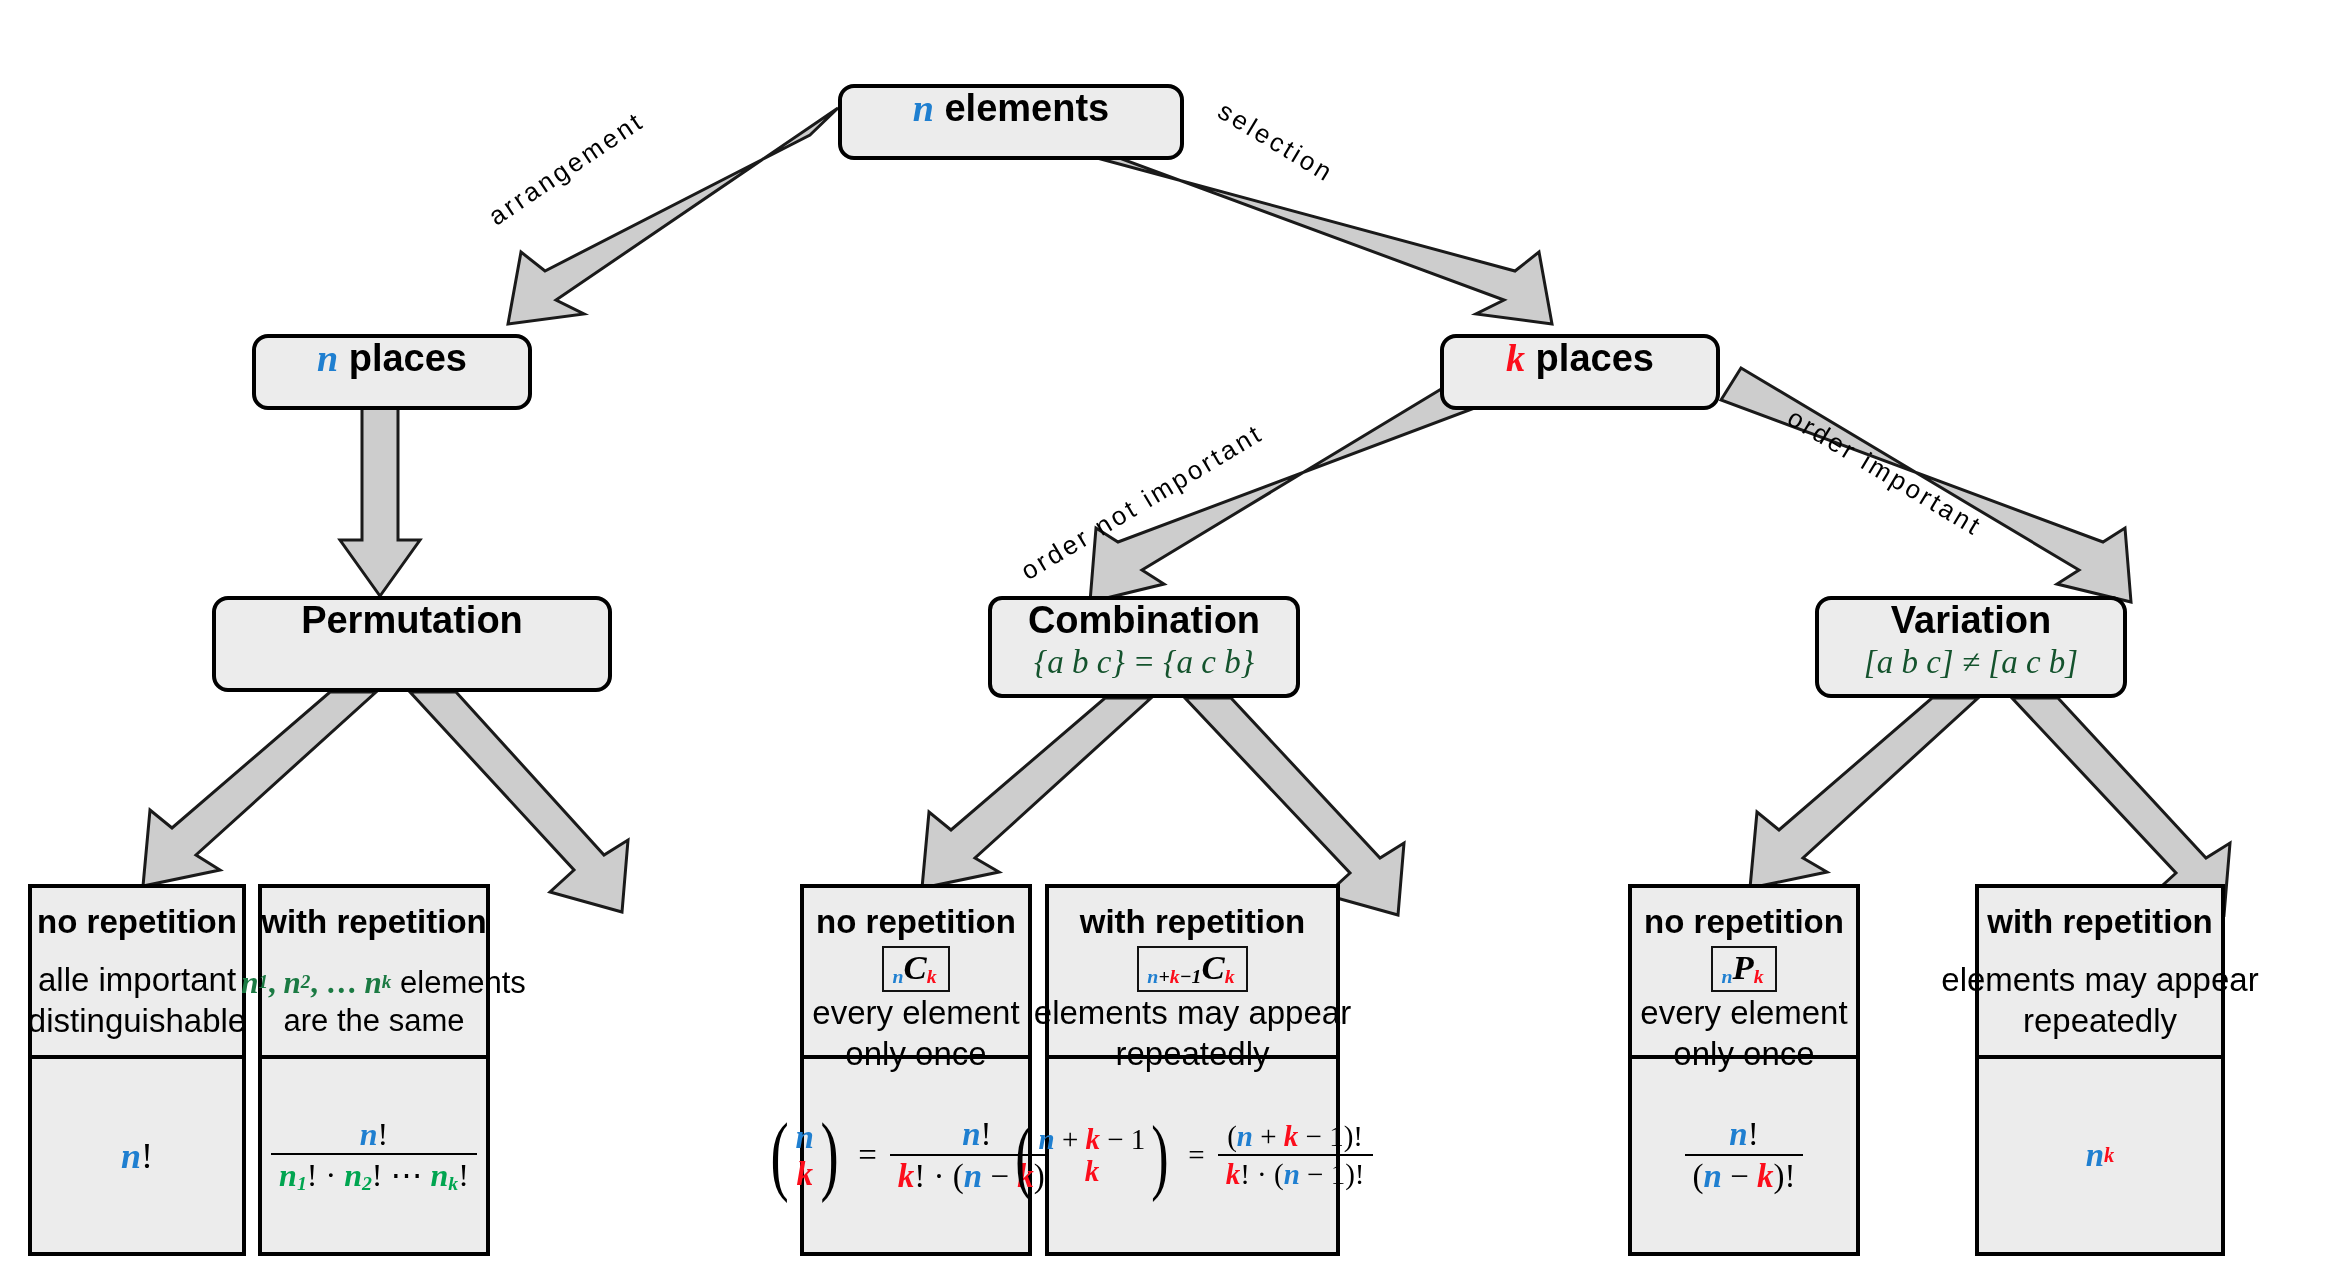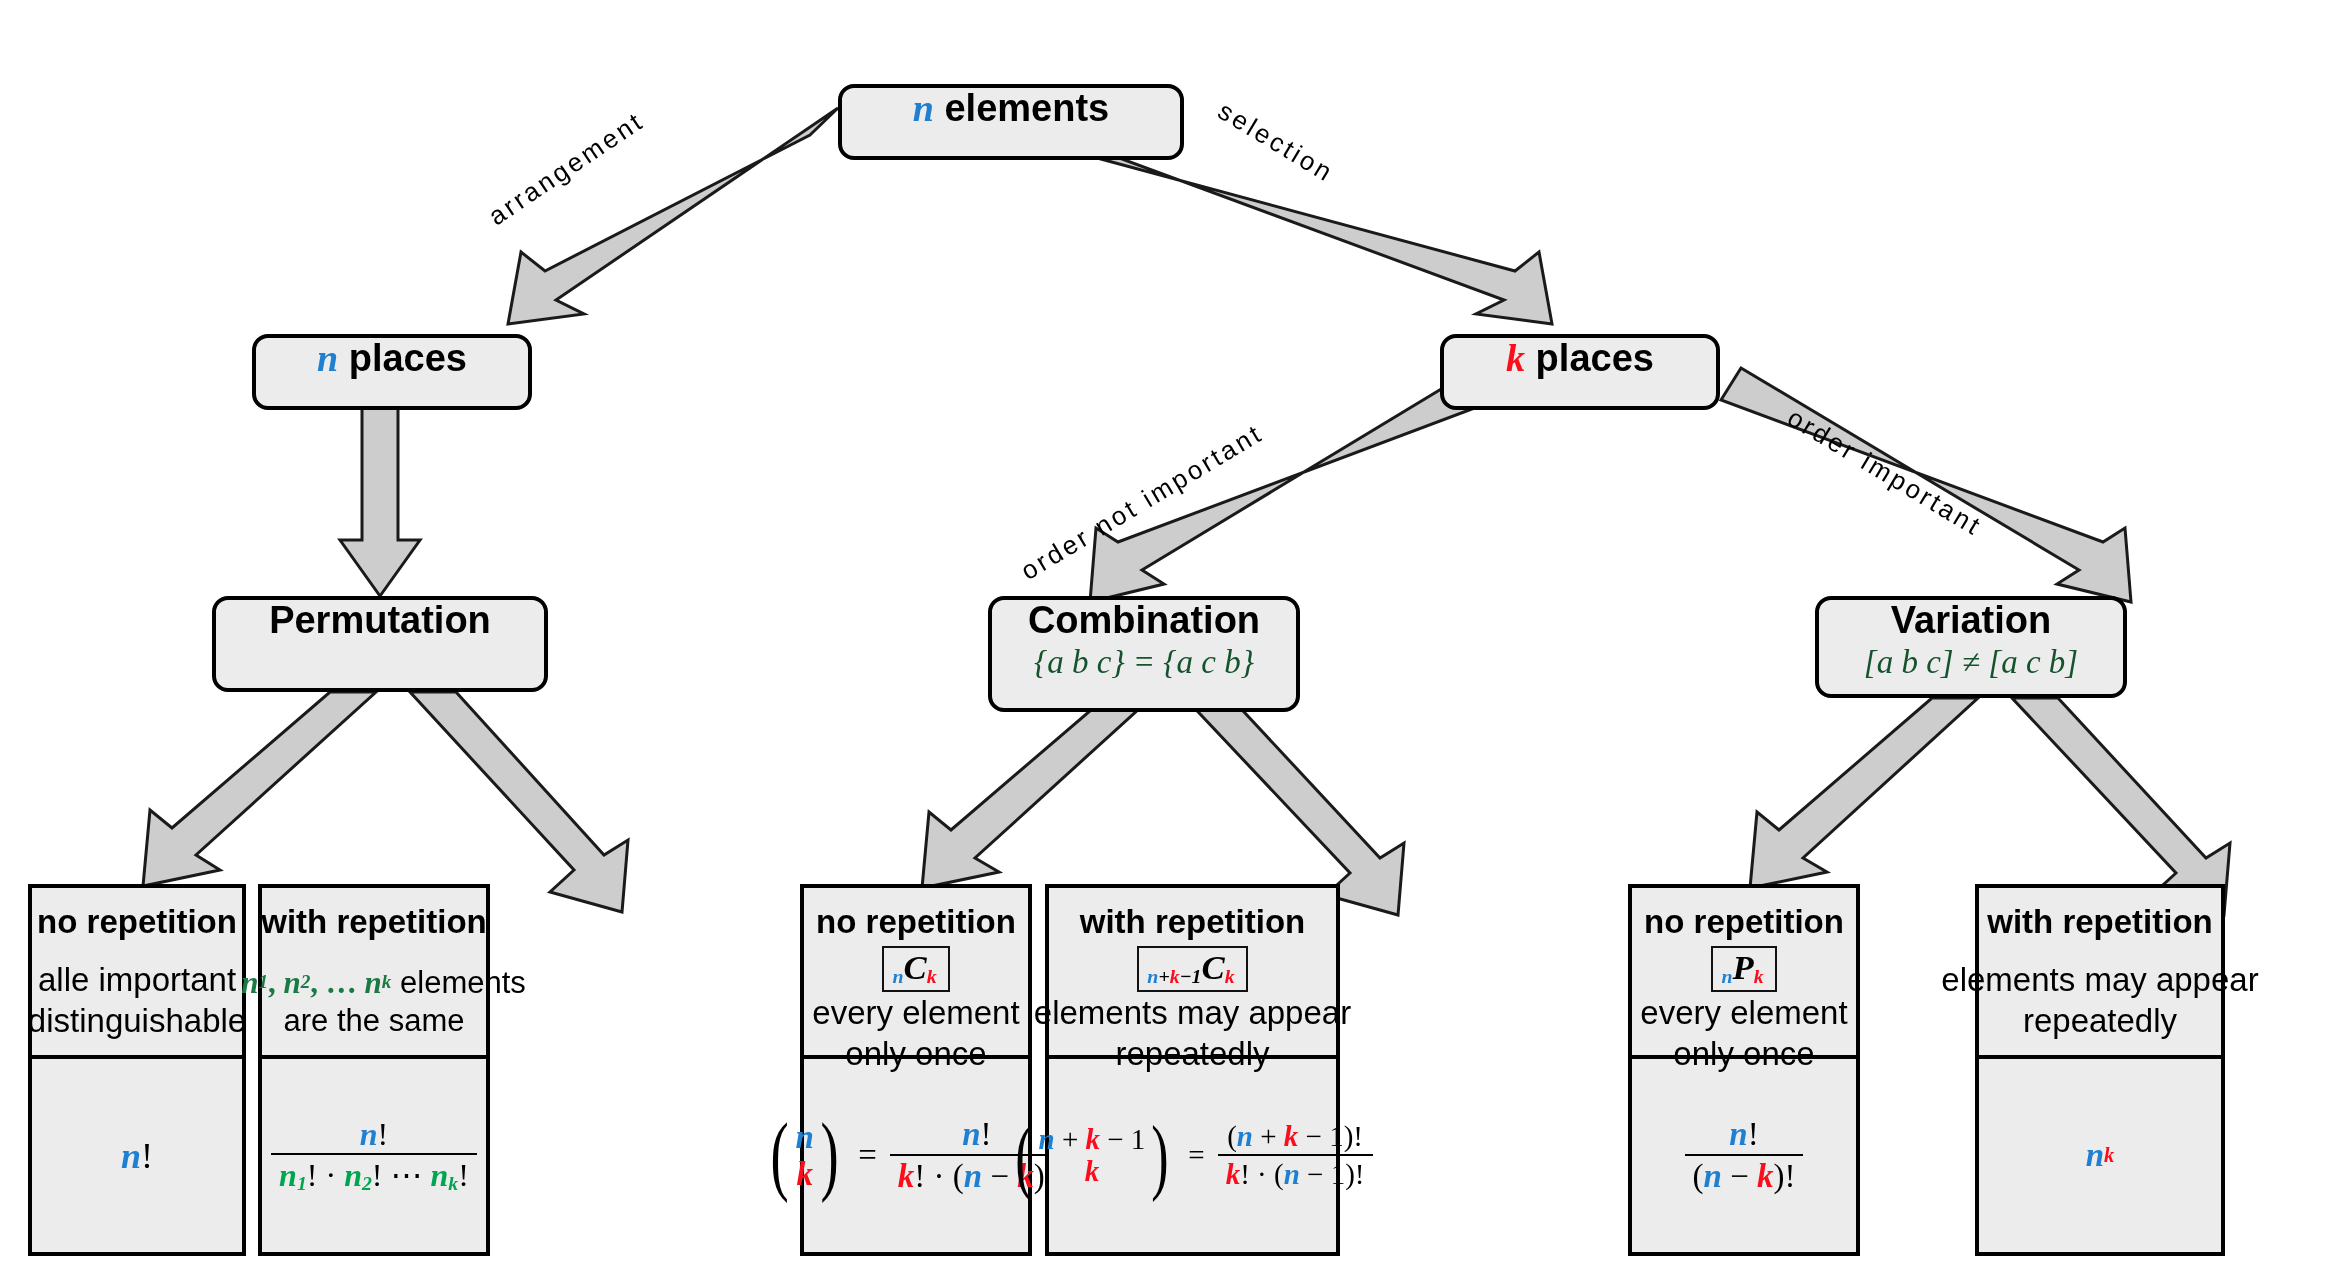--- a/index.html
+++ b/index.html
@@ -228,25 +228,25 @@
       <span class="math bluev" style="font-size:38px;">n</span><span> places</span>
     </div>
   </div>
 
   <div class="node" style="left:1440px; top:334px; width:280px; height:76px;">
     <div class="title">
       <span class="math redv" style="font-size:38px;">k</span><span> places</span>
     </div>
   </div>
 
-  <div class="node" style="left:212px; top:596px; width:336px; height:96px;">
+  <div class="node" style="left:212px; top:596px; width:400px; height:96px;">
     <div class="title">Permutation</div>
   </div>
 
-  <div class="node" style="left:988px; top:596px; width:312px; height:116px;">
+  <div class="node" style="left:988px; top:596px; width:312px; height:102px;border-radius:14px;">
     <div class="title">Combination</div>
     <div class="sub">{a b c} = {a c b}</div>
   </div>
 
   <div class="node" style="left:1815px; top:596px; width:312px; height:102px;">
     <div class="title">Variation</div>
     <div class="sub">[a b c] ≠ [a c b]</div>
   </div>
 
   <div class="leaf" style="left:28px; top:884px; width:218px; height:372px;">

